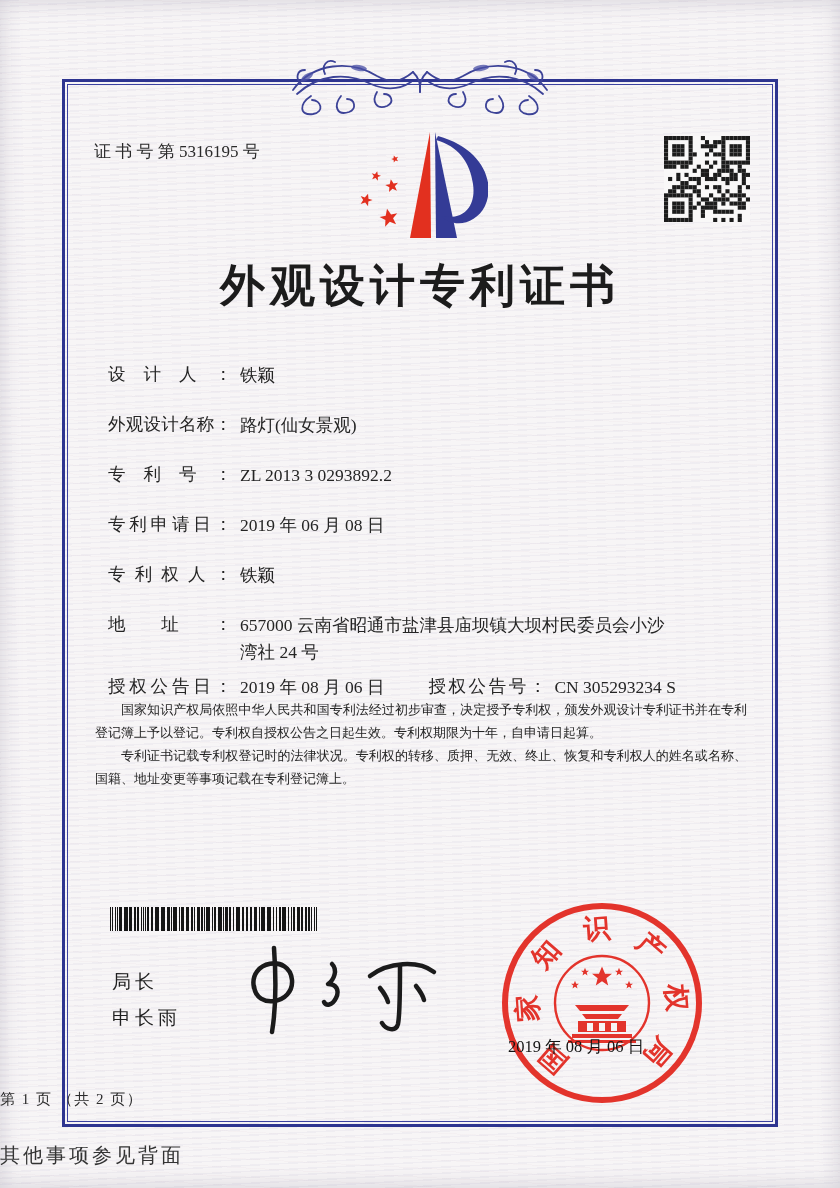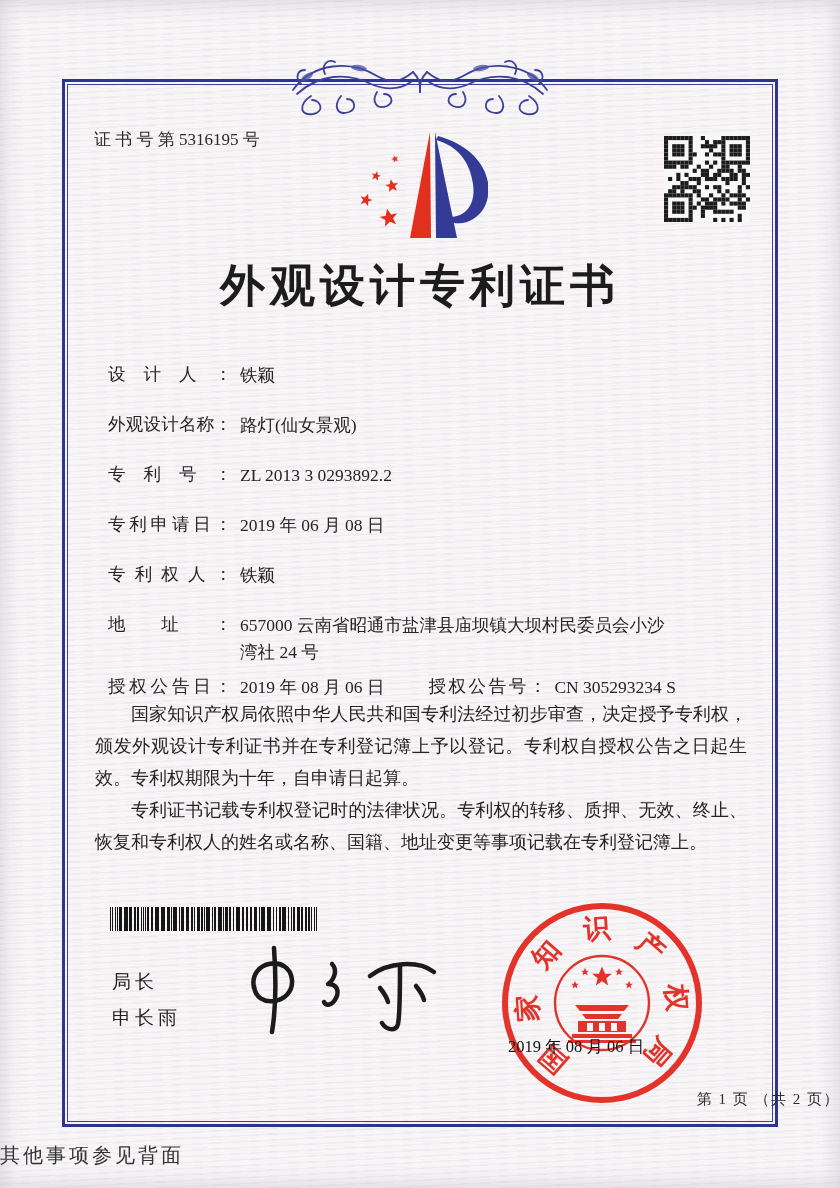--- a/index.html
+++ b/index.html
@@ -7,48 +7,48 @@
   .page{position:relative;width:840px;height:1188px;overflow:hidden;
     background:
       repeating-linear-gradient(177deg, rgba(186,182,208,.13) 0 1.5px, rgba(0,0,0,0) 1.5px 6px),
       repeating-linear-gradient(183deg, rgba(214,186,198,.08) 0 1px, rgba(0,0,0,0) 1px 9px),
       #f7f5f6;
     box-shadow: inset 0 0 22px rgba(120,110,135,.28);}
   .frame-outer{position:absolute;left:62px;top:79px;width:716px;height:1048px;
     border:3px solid #2e3590;box-sizing:border-box;}
   .frame-inner{position:absolute;inset:2px;border:1px solid #3c42a0;}
   .ornament{position:absolute;left:285px;top:44px;width:270px;height:82px;z-index:2;}
-  .certno{position:absolute;left:94px;top:128px;font-size:17px;color:#2a2a2a;text-align:center;}
+  .certno{position:absolute;left:94px;top:140px;font-size:17px;color:#2a2a2a;text-align:center;}
   .logo{position:absolute;left:346px;top:124px;width:142px;height:132px;}
   .qr{position:absolute;left:664px;top:136px;width:86px;height:86px;background:#f9f8f8;}
   .title{position:absolute;left:0;right:0;top:256px;text-align:center;font-size:45px;
     font-weight:bold;letter-spacing:5px;color:#1c1c1c;}
   .fields{position:absolute;left:108px;top:362px;width:580px;font-size:17.5px;color:#252525;}
   .frow{height:50px;}
   .frow.addr{height:62px;}
   .flabel{display:inline-block;width:124px;text-align:justify;text-align-last:justify;vertical-align:top;}
   .fvalue{display:inline-block;vertical-align:top;margin-left:8px;max-width:438px;line-height:1.55;}
   .grantrow{display:flex;}
   .grant2{margin-left:44px;white-space:nowrap;}
   .grant2 .flabel{width:118px;}
-  .bodytext{position:absolute;left:95px;top:698px;width:652px;font-size:18px;
+  .bodytext{position:absolute;left:95px;top:698px;width:652px;font-size:13px;
     line-height:1.78;color:#242424;}
   .bodytext p{margin:0;text-indent:2em;text-align:justify;}
   .barcode{position:absolute;left:110px;top:907px;width:214px;height:24px;font-size:0;}
   .barcode span{display:inline-block;height:100%;background:#151515;vertical-align:top;}
   .sig-title{position:absolute;left:112px;top:969px;font-size:19px;letter-spacing:4px;color:#1f1f1f;}
   .sig-name{position:absolute;left:112px;top:1005px;font-size:19px;letter-spacing:4px;color:#1f1f1f;}
   .sig-script{position:absolute;left:232px;top:936px;width:212px;height:102px;}
   .seal{position:absolute;left:502px;top:903px;width:200px;height:200px;border-radius:50%;
     box-sizing:border-box;opacity:.93;z-index:1;}
   .seal-ring{position:absolute;inset:0;border:6px solid #e2261d;border-radius:50%;}
   .seal-char{position:absolute;left:50%;top:50%;font-size:27px;font-weight:bold;color:#e2261d;line-height:1;}
   .seal-emblem{position:absolute;left:50%;top:50%;width:106px;height:112px;transform:translate(-50%,-50%);}
   .seal-date{position:absolute;left:508px;top:1036px;font-size:16.5px;color:#141414;z-index:5;}
-  .page-indicator{position:absolute;left:0;right:0;top:1090px;text-align:right;
+  .page-indicator{position:absolute;left:0;right:0;top:1090px;text-align:left;
     font-size:15px;letter-spacing:1.5px;color:#2c2c2c;}
   .back-note{position:absolute;left:0;right:0;top:1142px;text-align:left;
     font-size:20px;letter-spacing:3px;color:#333;}
 </style>
 </head>
 <body>
 
 <div class="page">
 
   <div class="frame-outer">

